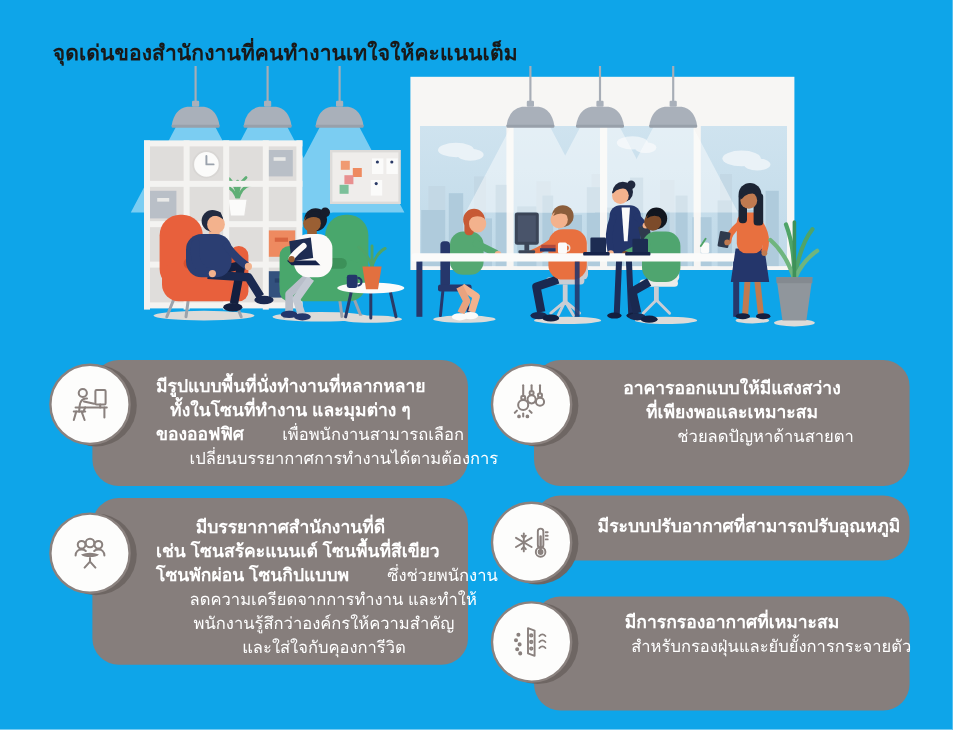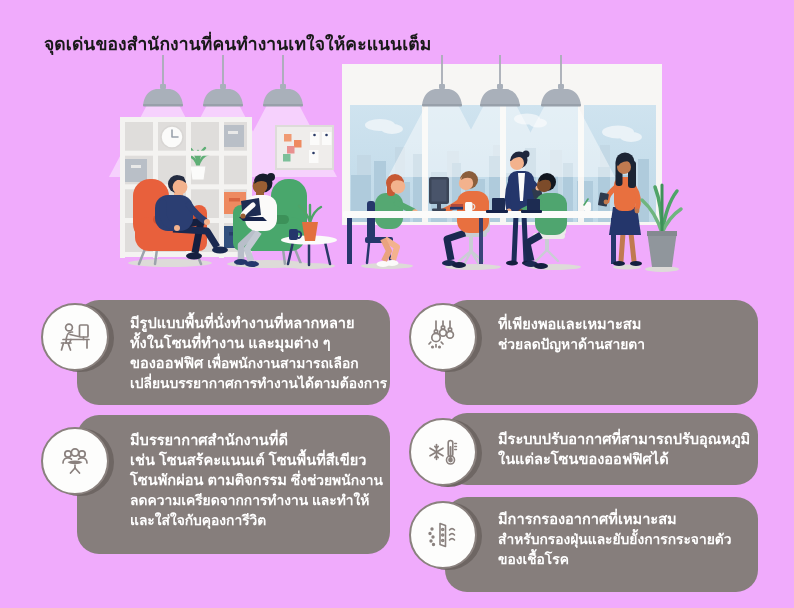--- a/index.html
+++ b/index.html
@@ -1,34 +1,34 @@
 <!DOCTYPE html>
 <html><head>
 <meta charset="utf-8">
 <style>
   html,body{margin:0;padding:0;}
-  .page{position:relative;width:794px;height:608px;background:#f0abfc;overflow:hidden;
+  .page{position:relative;width:794px;height:608px;background:#0ea5e9;overflow:hidden;
         font-family:"Liberation Sans", sans-serif;}
   .title{position:absolute;left:44px;top:18px;font-size:17.5px;font-weight:700;color:#191919;letter-spacing:.1px;}
   .illus{position:absolute;left:95px;top:55px;width:590px;height:235px;}
   .card{position:absolute;background:#867E7C;border-radius:22px;color:#fff;}
   .card1{left:77px;top:300px;width:313px;height:105px;}
   .card2{left:77px;top:415px;width:313px;height:139px;}
   .card3{left:445px;top:300px;width:313px;height:105px;}
-  .card4{left:445px;top:413px;width:313px;height:72px;}
+  .card4{left:445px;top:413px;width:313px;height:54px;}
   .card5{left:445px;top:497px;width:313px;height:95px;}
   .badge{position:absolute;left:-36px;width:64px;height:64px;border-radius:50%;
          background:#FDFDFC;border:2px solid #8A817E;box-shadow:5px 1px 0 #6E6663;
          display:flex;align-items:center;justify-content:center;}
   .card1 .badge{top:3px}.card2 .badge{top:12px}.card3 .badge{top:3px}.card4 .badge{top:5px}.card5 .badge{top:4px}
-  .ctext{padding:13px 8px 8px 53px;}
+  .ctext{padding:13px 8px 8px 53px;text-align:center;}
   .card2 .ctext{padding-top:15px}.card3 .ctext{padding-top:14px}.card4 .ctext{padding-top:16px}.card5 .ctext{padding-top:12px}
   .ln{line-height:19px;white-space:nowrap;}
   .ln b{font-weight:700;font-size:14.6px;}
-  .ln span{font-weight:700;font-size:13.8px;}
+  .ln span{font-weight:400;font-size:13.8px;padding-left:28px;}
   svg{display:block;}
 </style>
 </head>
 <body>
 
 <div class="page">
 
   <h1 class="title">จุดเด่นของสำนักงานที่คนทำงานเทใจให้คะแนนเต็ม</h1>
 
   <svg class="illus" viewBox="0 0 590 235" aria-hidden="true">
@@ -415,22 +415,23 @@
         <path d="M31,21 C31,17.5 28.5,15.8 26,15.8 C24.5,15.8 23.4,16.3 22.5,17.2"></path>
         <path d="M11.5,20 C14,23 24,23 26.5,20 Q19,17.2 11.5,20 Z" fill="#8A817E" stroke="none"></path>
         <path d="M19,23 V26"></path>
           <path d="M19,26 L14.5,31"></path>
           <path d="M19,26 L23.5,31"></path>
       </svg>
     </div>
     <div class="ctext">
       <div class="ln"><b>มีบรรยากาศสำนักงานที่ดี</b><span></span></div>
       <div class="ln"><b>เช่น โซนสร้คะแนนเต์ โซนพื้นที่สีเขียว</b><span></span></div>
-      <div class="ln"><b>โซนพักผ่อน ตามติจกรรม</b><span> ซึ่งช่วยพนักงาน</span></div>
+      <div class="ln"><b>โซนพักผ่อน โซนกิปแบบพ</b><span> ซึ่งช่วยพนักงาน</span></div>
       <div class="ln"><b></b><span>ลดความเครียดจากการทำงาน และทำให้</span></div>
+      <div class="ln"><b></b><span>พนักงานรู้สึกว่าองค์กรให้ความสำคัญ</span></div>
       <div class="ln"><b></b><span>และใส่ใจกับคุองการีวิต</span></div>
     </div>
   </div>
 
   <div class="card card3">
     <div class="badge">
       <svg width="38" height="38" viewBox="0 0 38 38" fill="none" stroke="#8A817E" stroke-width="1.7" stroke-linecap="round" stroke-linejoin="round">
         <path d="M12,3 V12"></path>
           <path d="M19,3 V8"></path>
           <path d="M26,3 V10"></path>
@@ -441,20 +442,21 @@
           <circle cx="19" cy="14.8" r="3.4"></circle>
           <circle cx="26" cy="16.8" r="3.4"></circle>
         <path d="M12,26.5 V29"></path>
           <path d="M6.8,24.2 L5,26"></path>
           <path d="M17.2,24.2 L19,26"></path>
         <circle cx="8.5" cy="29" r="0.7" fill="#8A817E"></circle>
           <circle cx="15.5" cy="29" r="0.7" fill="#8A817E"></circle>
       </svg>
     </div>
     <div class="ctext">
+      <div class="ln"><b>อาคารออกแบบให้มีแสงสว่าง</b><span></span></div>
       <div class="ln"><b>ที่เพียงพอและเหมาะสม</b><span></span></div>
       <div class="ln"><b></b><span>ช่วยลดปัญหาด้านสายตา</span></div>
     </div>
   </div>
 
   <div class="card card4">
     <div class="badge">
       <svg width="38" height="38" viewBox="0 0 38 38" fill="none" stroke="#8A817E" stroke-width="1.6" stroke-linecap="round" stroke-linejoin="round">
         <path d="M12.5,11.5 V26.5"></path>
           <path d="M6,15.2 L19,22.8"></path>
@@ -465,21 +467,20 @@
         <circle cx="26.5" cy="27" r="4"></circle>
         <path d="M26.5,14 V24.5" stroke-width="2"></path>
         <circle cx="26.5" cy="27" r="1.6" fill="#8A817E"></circle>
         <path d="M30.8,10.5 H32.4"></path>
           <path d="M30.8,13.5 H32.4"></path>
           <path d="M30.8,16.5 H32.4"></path>
       </svg>
     </div>
     <div class="ctext">
       <div class="ln"><b>มีระบบปรับอากาศที่สามารถปรับอุณหภูมิ</b><span></span></div>
-      <div class="ln"><b>ในแต่ละโซนของออฟฟิศได้</b><span></span></div>
     </div>
   </div>
 
   <div class="card card5">
     <div class="badge">
       <svg width="38" height="38" viewBox="0 0 38 38" fill="none" stroke="#8A817E" stroke-width="1.6" stroke-linecap="round" stroke-linejoin="round">
         <polygon points="16,7.5 21.5,9.5 21.5,30.5 16,28.5"></polygon>
         <circle cx="18.7" cy="13.5" r="1"></circle>
           <circle cx="18.7" cy="19" r="1"></circle>
           <circle cx="18.7" cy="24.5" r="1"></circle>
@@ -489,17 +490,16 @@
           <circle cx="7" cy="25" r="0.9" fill="#8A817E"></circle>
         <circle cx="9.5" cy="28.5" r="0.9" fill="#8A817E"></circle>
         <path d="M25.5,14 c1.5,-1.8 3.5,-1.8 5,0"></path>
           <path d="M25.5,19 c1.5,-1.8 3.5,-1.8 5,0"></path>
         <path d="M25.5,24 c1.5,-1.8 3.5,-1.8 5,0"></path>
       </svg>
     </div>
     <div class="ctext">
       <div class="ln"><b>มีการกรองอากาศที่เหมาะสม</b><span></span></div>
       <div class="ln"><b></b><span>สำหรับกรองฝุ่นและยับยั้งการกระจายตัว</span></div>
-      <div class="ln"><b></b><span>ของเชื้อโรค</span></div>
     </div>
   </div>
 
 </div>
 
 </body></html>

